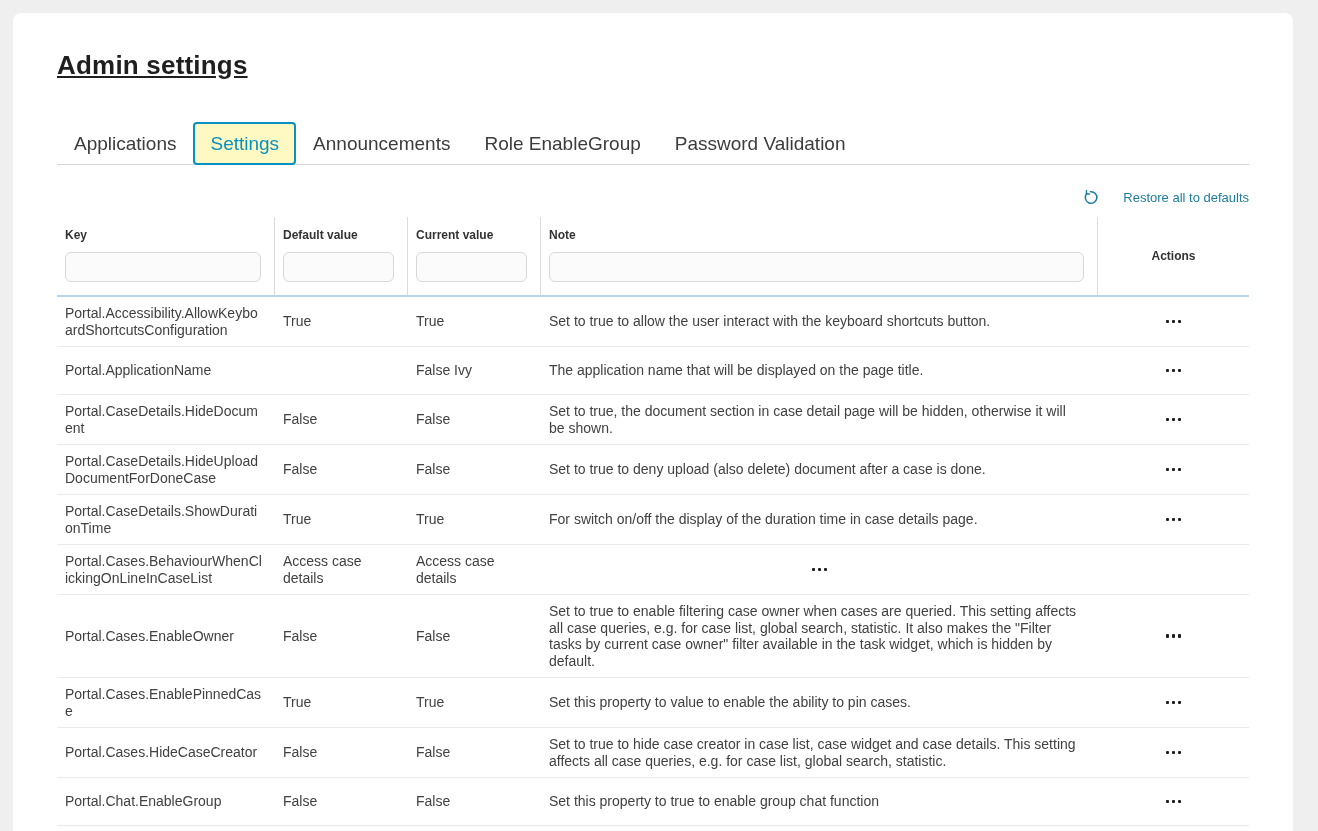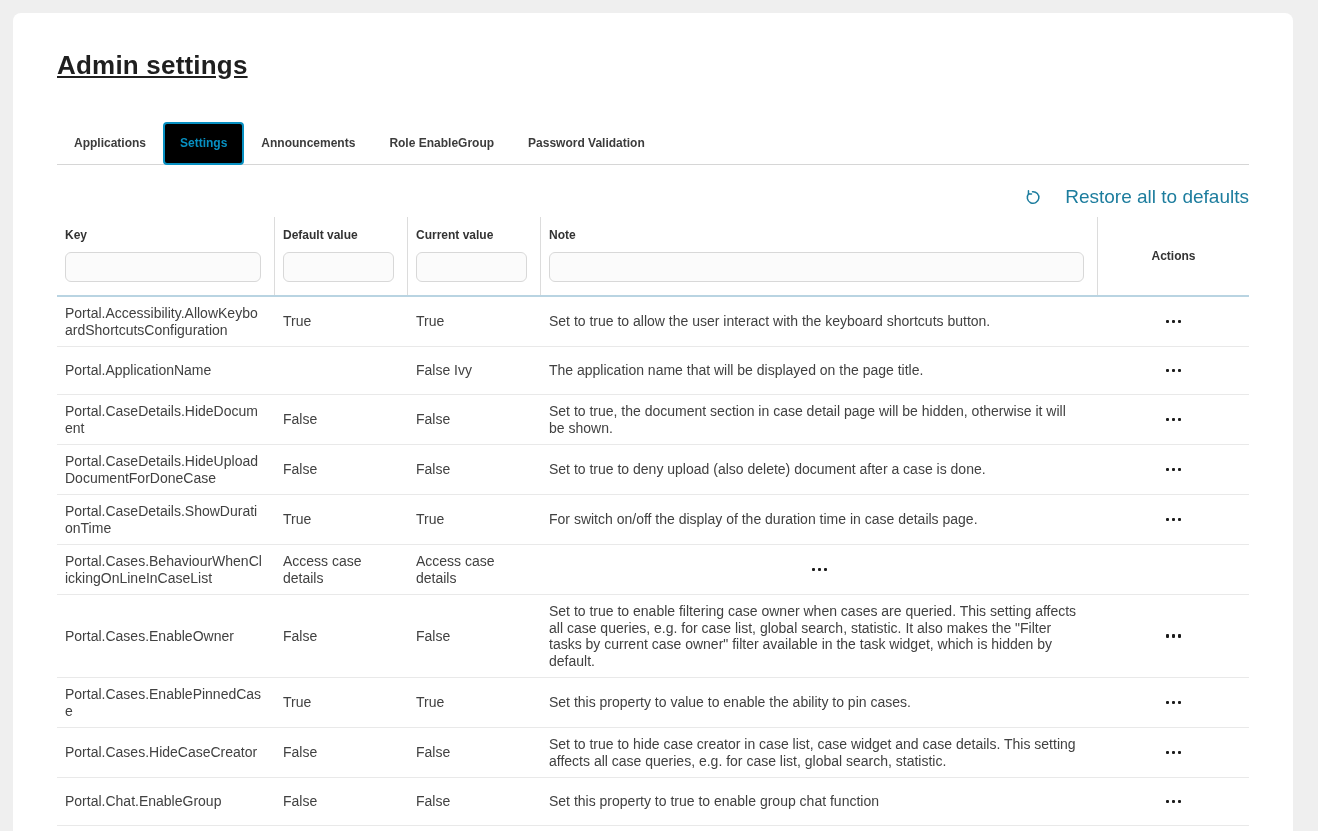--- a/index.html
+++ b/index.html
@@ -37,37 +37,37 @@
     text-decoration:underline;
   }
   
   .tabs{
     display:flex;align-items:stretch;
     margin-top:41px;
     border-bottom:1px solid #d6d6d6;
   }
   .tab{
     background:transparent;border:2px solid transparent;border-radius:4px;
-    font-family:inherit;font-size:12px;font-weight:700;color:#3c3c3c;
+    font-family:inherit;font-size:19px;font-weight:400;color:#3c3c3c;
     padding:11px 15px;cursor:pointer;line-height:17px;
     margin-bottom:-1px;white-space:nowrap;
   }
   .tab.active{
     color:var(--accent);
     border-color:var(--accent);
-    background:#000000;
+    background:#fef9c3;
   }
   
   .toolbar{
     display:flex;justify-content:flex-end;align-items:center;
     margin-top:21px;margin-bottom:9px;height:22px;
   }
   .restore-link{
     display:inline-flex;align-items:center;gap:24px;
-    color:var(--link);font-size:19px;text-decoration:none;cursor:pointer;
+    color:var(--link);font-size:13px;text-decoration:none;cursor:pointer;
   }
   .restore-link svg{display:block;}
   
   .table{width:1192px;}
   .thead{
     display:grid;
     grid-template-columns:218px 133px 133px 557px 1fr;
     border-bottom:2px solid var(--header-line);
   }
   .hcell{

